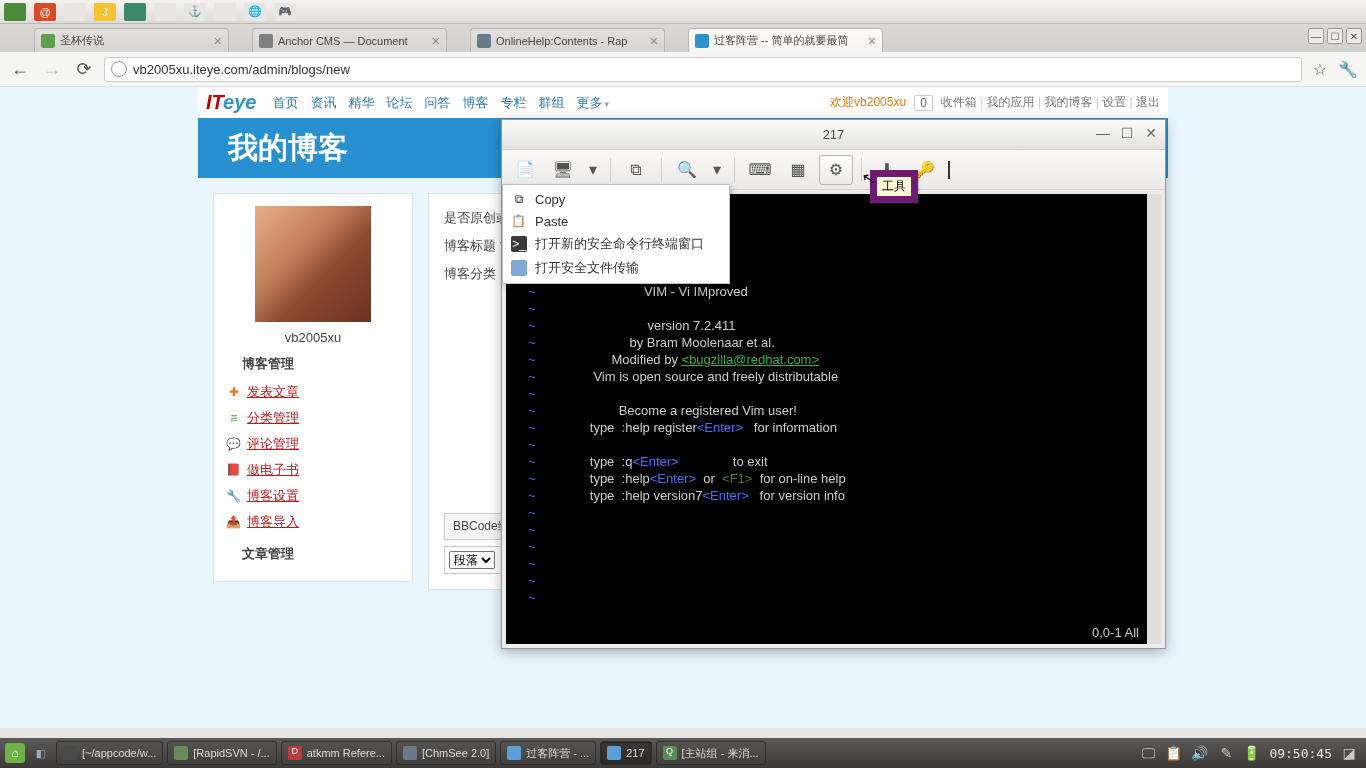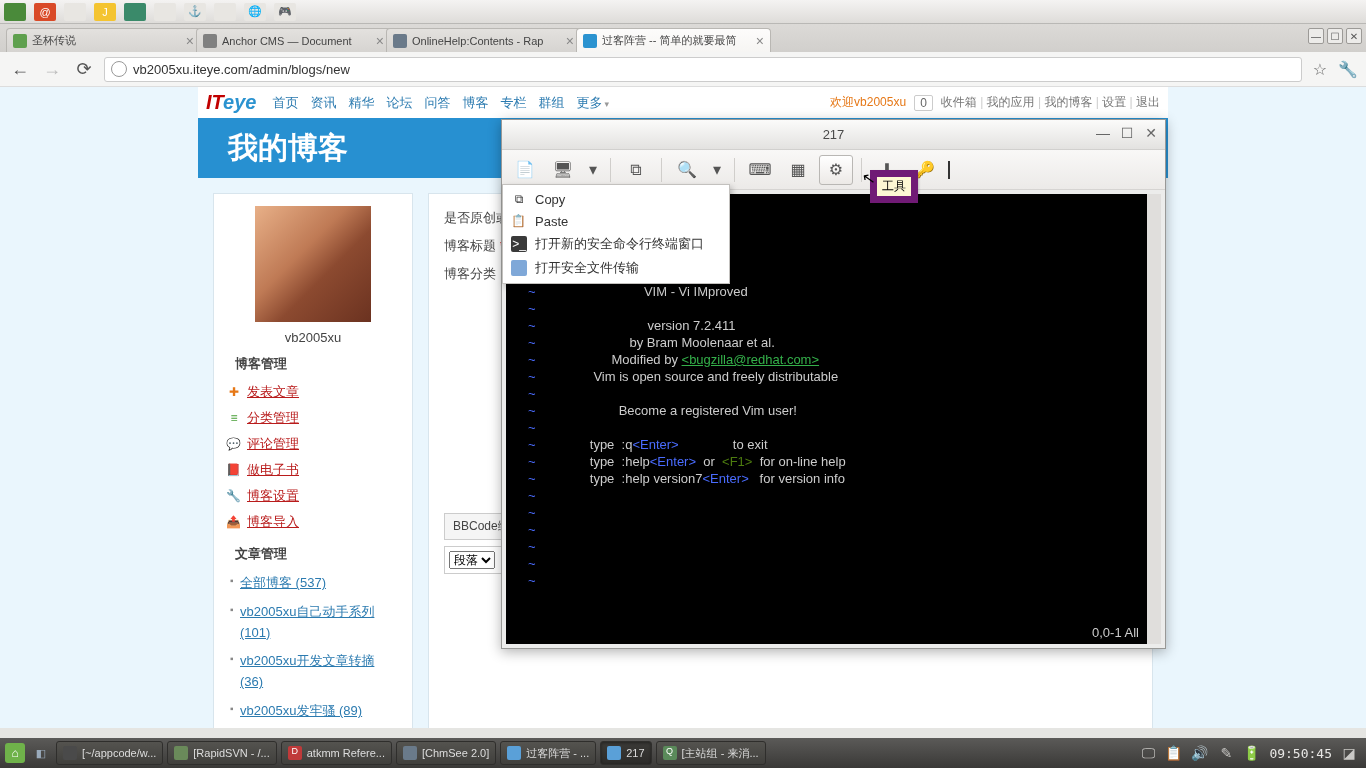--- a/index.html
+++ b/index.html
@@ -5,21 +5,21 @@
 * { margin:0; padding:0; box-sizing:border-box; font-family:"WenQuanYi Micro Hei","Microsoft YaHei",Arial,sans-serif; }
 body { width:1366px; height:768px; background:#e5e5e2; overflow:hidden; position:relative; }
 
 
 .top-launcher { height:24px; background:linear-gradient(#f4f3f2,#dedcd9); display:flex; align-items:center; padding:0 4px; border-bottom:1px solid #b9b8b5; }
 .top-launcher .app-icon { width:22px; height:18px; margin-right:8px; border-radius:2px; display:flex; align-items:center; justify-content:center; font-size:11px; color:#fff; }
 
 
 .browser-window { position:absolute; left:0; top:24px; right:0; height:704px; background:#fff; }
 .browser-tabs { height:28px; background:linear-gradient(#dcdad7,#d1cfcc); display:flex; align-items:flex-end; padding:0 6px; }
-.chrome-tab { height:24px; width:195px; background:linear-gradient(#fdfcfb,#f6f5f3); border:1px solid #b9b7b3; border-bottom:none; border-radius:4px 4px 0 0; margin-right:-5px; display:flex; align-items:center; padding:0 6px; font-size:11px; color:#444; white-space:nowrap; overflow:hidden; }
+.chrome-tab { height:24px; width:195px; background:linear-gradient(#fdfcfb,#f6f5f3); border:1px solid #b9b7b3; border-bottom:none; border-radius:4px 4px 0 0; margin-right:-5px; display:flex; align-items:center; padding:0 6px; font-size:11px; color:#444; white-space:nowrap; overflow:hidden;margin-left:28px; }
 .chrome-tab.inactive { background:linear-gradient(#e3e1de,#d6d4d1); }
 .chrome-tab .tab-fav { width:14px; height:14px; margin-right:5px; border-radius:2px; flex-shrink:0; }
 .chrome-tab .tab-close { margin-left:auto; font-size:14px; color:#888; padding-left:4px; }
 .window-controls { position:absolute; right:4px; top:4px; display:flex; gap:3px; }
 .window-controls div { width:16px; height:16px; border:1px solid #9c9a97; background:#ecebe9; border-radius:2px; font-size:10px; display:flex; align-items:center; justify-content:center; color:#555; }
 
 .browser-toolbar { height:35px; background:#f5f5f4; border-bottom:1px solid #ddd; display:flex; align-items:center; padding:0 8px; gap:8px; }
 .nav-arrow { width:24px; height:24px; color:#555; font-size:18px; display:flex; align-items:center; justify-content:center; }
 .omnibox { flex:1; height:25px; border:1px solid #ccc; border-radius:3px; display:flex; align-items:center; padding:0 6px; background:#fff; font-size:13px; color:#333; }
 .omnibox .globe { width:16px; height:16px; border:1px solid #999; border-radius:50%; margin-right:6px; }
@@ -40,21 +40,21 @@
 .site-userbar .sep { color:#ccc; }
 
 .blue-bar { height:60px; background:#2790d1; display:flex; align-items:center; padding:0 30px; color:#fff; font-size:30px; font-weight:bold; }
 
 .columns { display:flex; gap:15px; padding:15px; }
 .sidebar { width:200px; }
 .side-card { background:#fff; border:1px solid #d8e5ed; padding:12px; }
 .avatar { width:116px; height:116px; background:#b07050; margin:0 auto 8px; display:block; }
 .avatar-img { width:100%; height:100%; object-fit:cover; background:linear-gradient(135deg,#e8b088 0%,#bf7a55 40%,#8c4a30 60%,#6b3220 100%); }
 .username { text-align:center; font-size:13px; color:#444; margin-bottom:4px; }
-.side-h { font-size:13px; font-weight:bold; color:#444; margin:10px 9px 6px; }
+.side-h { font-size:13px; font-weight:bold; color:#444; margin:10px 16px 6px; }
 .side-list { list-style:none; }
 .side-list li { display:flex; align-items:center; font-size:13px; padding:4px 0; }
 .side-list li a { color:#b91c1c; text-decoration:underline; }
 .side-list .ico { width:16px; height:14px; margin-right:5px; display:inline-block; text-align:center; font-size:12px; }
 .bullet-list { list-style:none; padding-left:4px; }
 .bullet-list li { font-size:13px; padding:4px 0 4px 10px; position:relative; line-height:1.6; }
 .bullet-list li::before { content:"▪"; position:absolute; left:0; top:4px; color:#888; font-size:10px; }
 .bullet-list a { color:#2c7bb0; text-decoration:underline; }
 
 .main { flex:1; background:#fff; border:1px solid #d8e5ed; padding:15px; font-size:13px; color:#444; }
@@ -203,26 +203,20 @@
                 <li>
                   <span class="ico" style="color: rgb(192, 138, 42);">🔧</span>
                   <a href="#">博客设置</a>
                 </li>
                 <li>
                   <span class="ico" style="color: rgb(74, 138, 192);">📤</span>
                   <a href="#">博客导入</a>
                 </li>
               </ul>
             <div class="side-h">文章管理</div>
-            <ul class="bullet-list" id="articlelist">
-                <li><a href="#">全部博客 (537)</a></li>
-                <li><a href="#">vb2005xu自己动手系列 (101)</a></li>
-                <li><a href="#">vb2005xu开发文章转摘 (36)</a></li>
-                <li><a href="#">vb2005xu发牢骚 (89)</a></li>
-              </ul>
           </div>
         </div>
         <div class="main">
           <div class="form-row">
               <span class="form-label">是否原创或转</span>
             </div>
           <div class="form-row">
               <span class="form-label"><span>博客标题</span> <span class="req">*</span></span>
             </div>
           <div class="form-row">
@@ -279,20 +273,21 @@
 <div class="term-line tilde">~</div>
 <div class="term-line tilde">~</div>
 <div class="term-line"><span class="tilde">~</span>                              <span>VIM - Vi IMproved</span></div>
 <div class="term-line tilde">~</div>
 <div class="term-line"><span class="tilde">~</span>                               <span>version 7.2.411</span></div>
 <div class="term-line"><span class="tilde">~</span>                          <span>by Bram Moolenaar et al.</span></div>
 <div class="term-line"><span class="tilde">~</span>                     <span>Modified by </span><span class="link">&lt;bugzilla@redhat.com&gt;</span></div>
 <div class="term-line"><span class="tilde">~</span>                <span>Vim is open source and freely distributable</span></div>
 <div class="term-line tilde">~</div>
 <div class="term-line"><span class="tilde">~</span>                       <span>Become a registered Vim user!</span></div>
+<div class="term-line"><span class="tilde">~</span>               <span>type  :help register</span><span class="enter">&lt;Enter&gt;</span><span>   for information</span></div>
 <div class="term-line tilde">~</div>
 <div class="term-line"><span class="tilde">~</span>               <span>type  :q</span><span class="enter">&lt;Enter&gt;</span><span>               to exit</span></div>
 <div class="term-line"><span class="tilde">~</span>               <span>type  :help</span><span class="enter">&lt;Enter&gt;</span><span>  or  </span><span class="f1">&lt;F1&gt;</span><span>  for on-line help</span></div>
 <div class="term-line"><span class="tilde">~</span>               <span>type  :help version7</span><span class="enter">&lt;Enter&gt;</span><span>   for version info</span></div>
 <div class="term-line tilde">~</div>
 <div class="term-line tilde">~</div>
 <div class="term-line tilde">~</div>
 <div class="term-line tilde">~</div>
 <div class="term-line tilde">~</div>
 <div class="term-line tilde">~</div>

